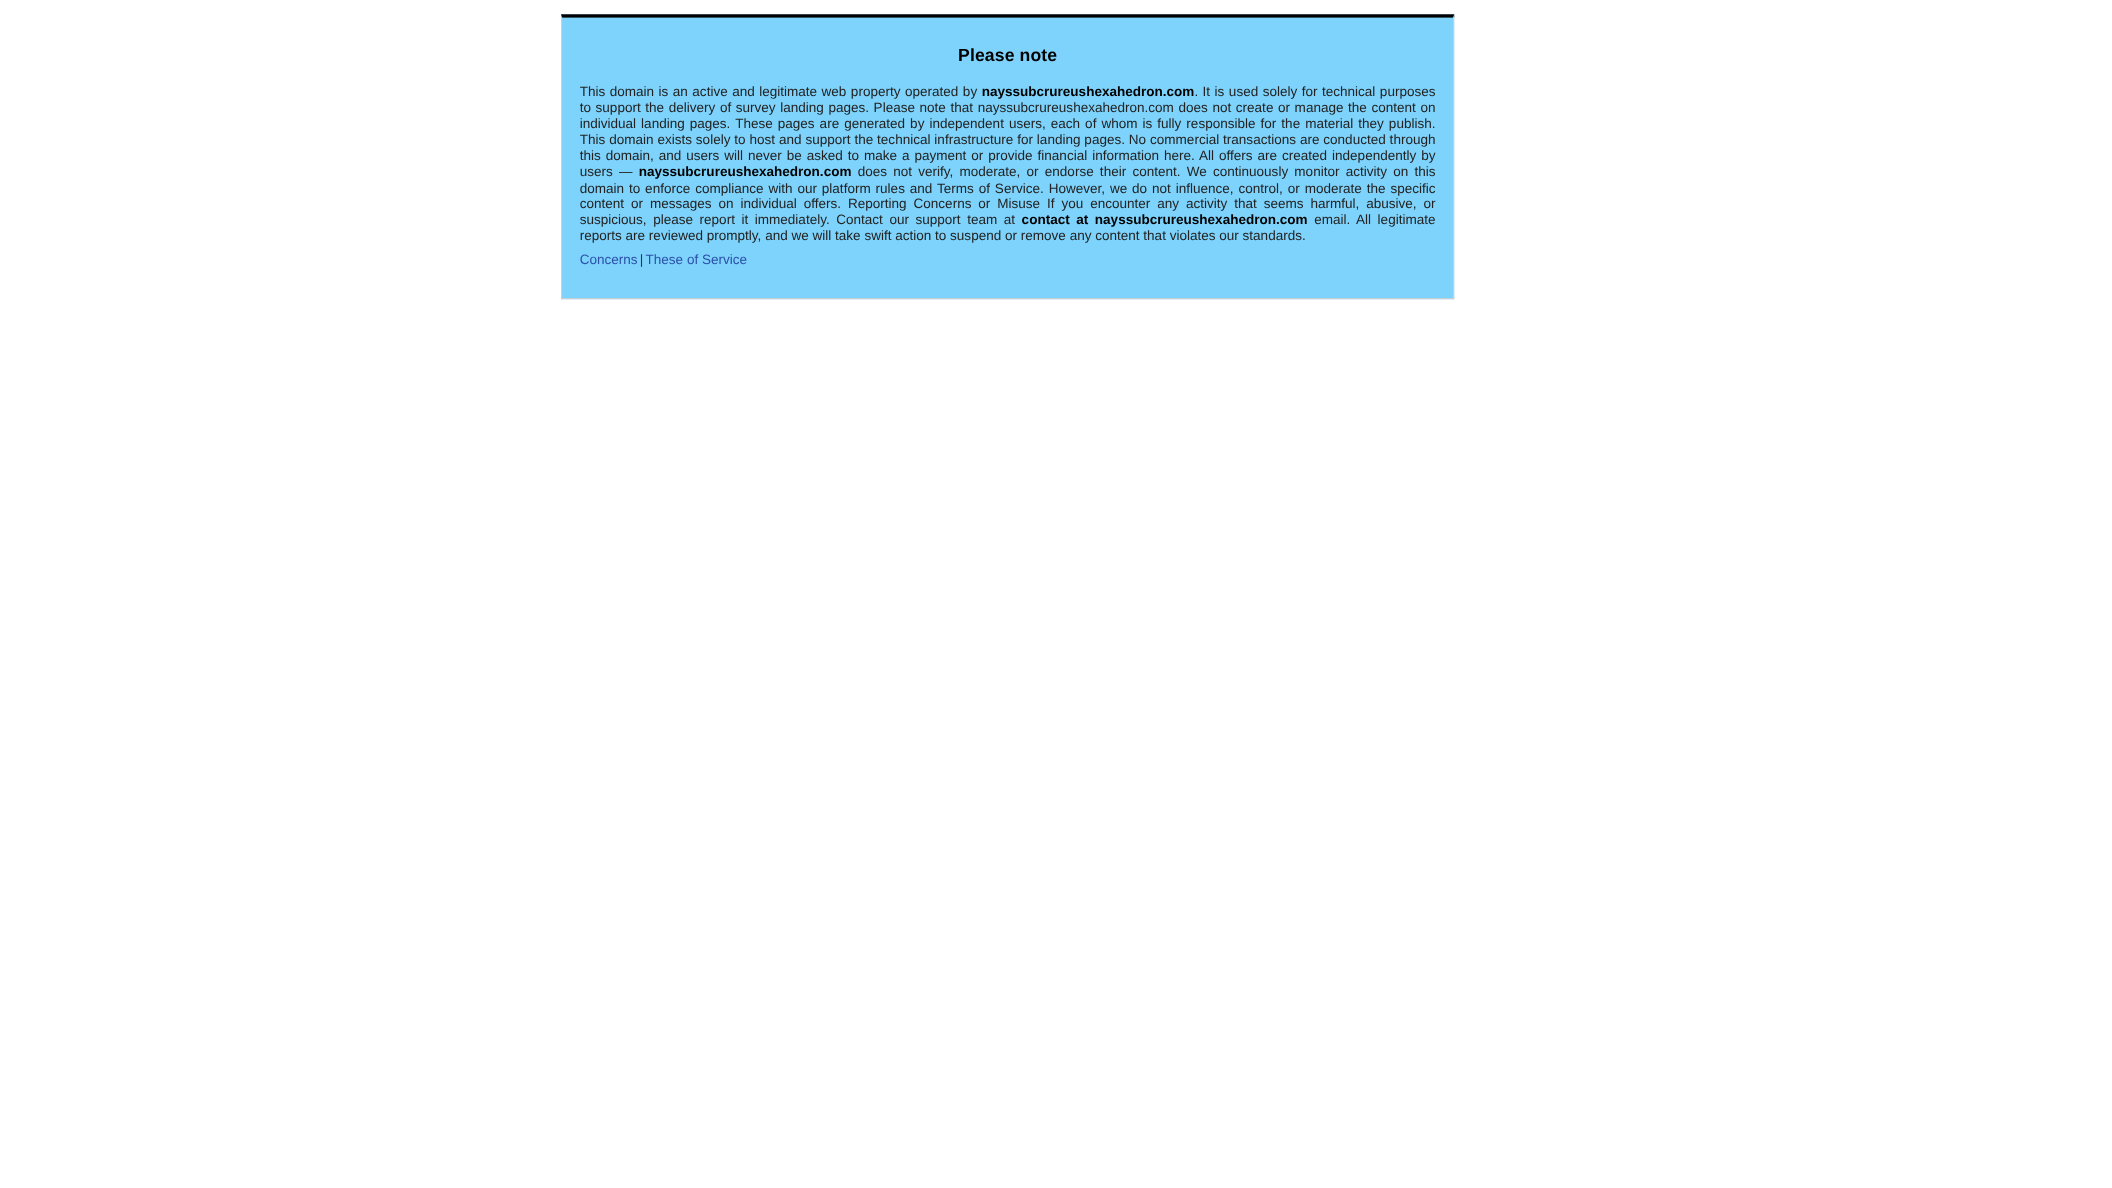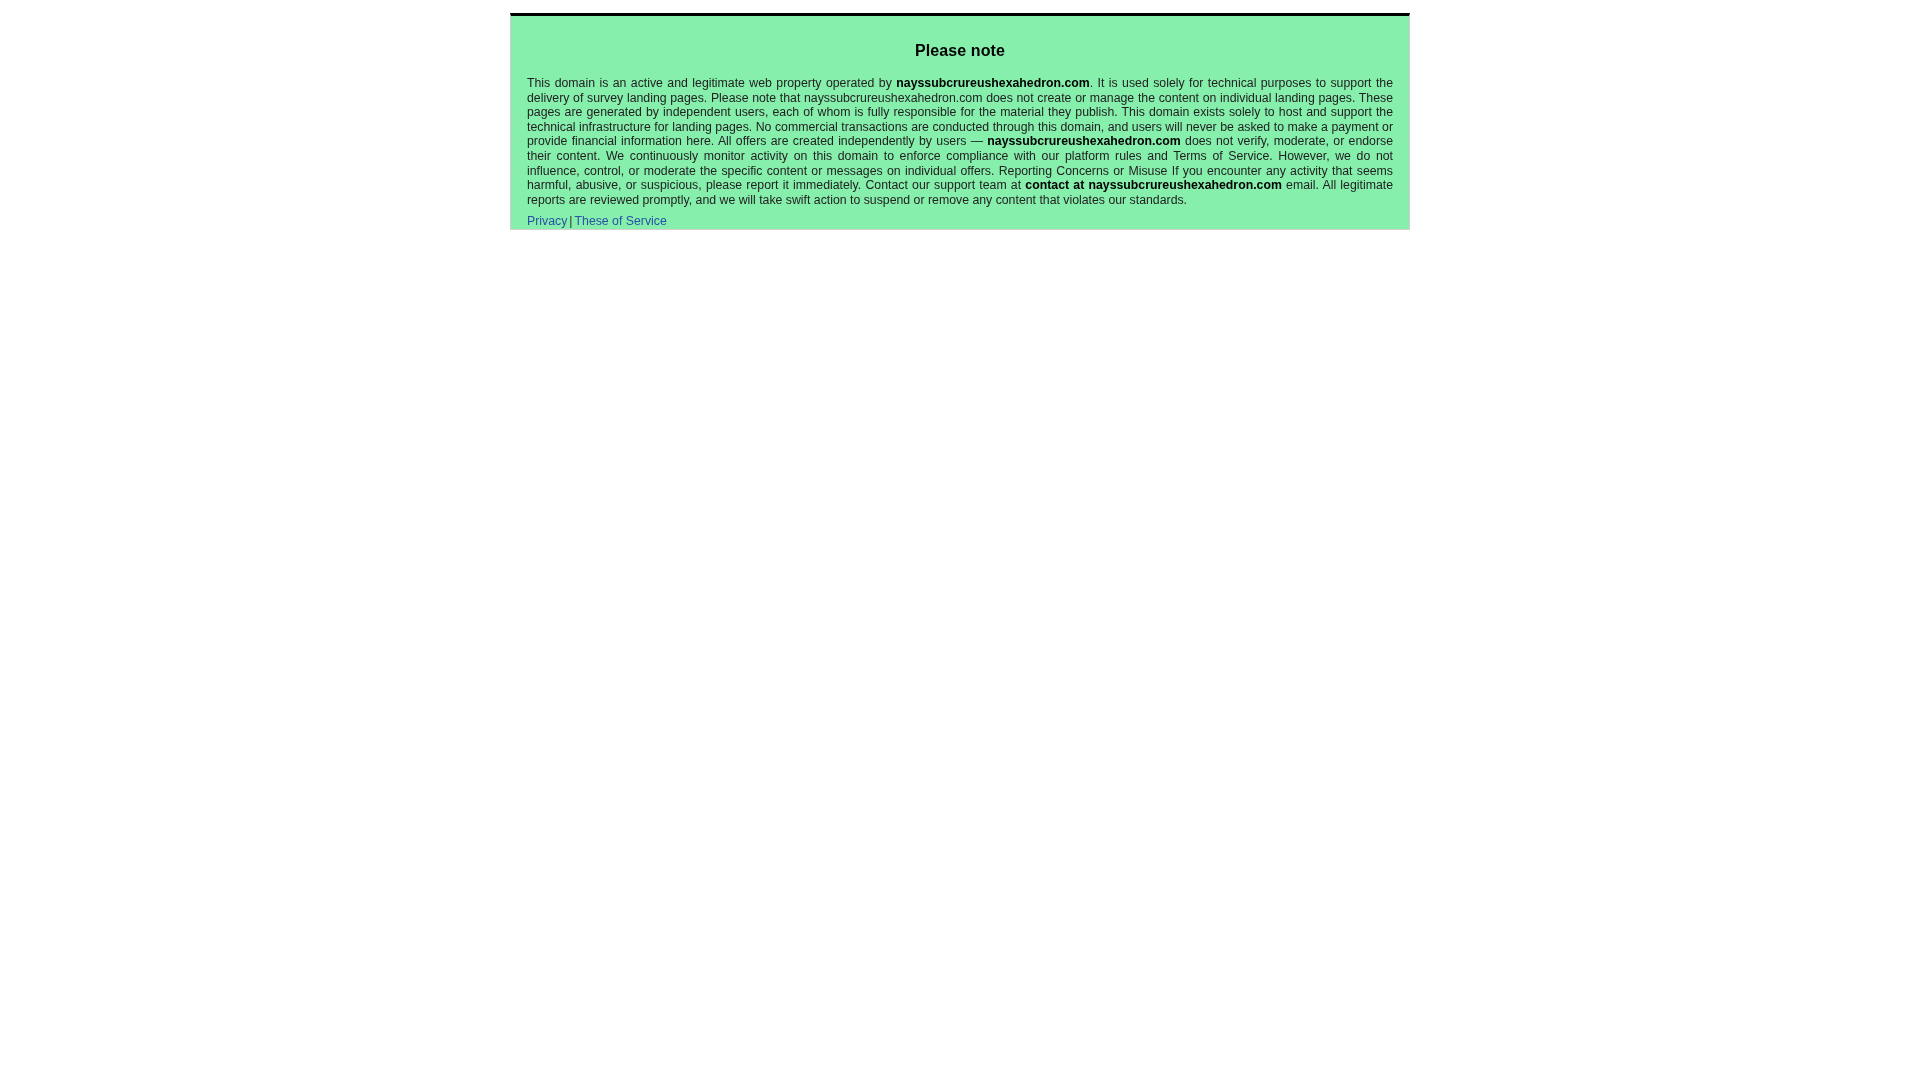--- a/index.html
+++ b/index.html
@@ -15,28 +15,28 @@
     width: 1920px;
     height: 1080px;
     position: relative;
     background: #ffffff;
   }
 
   .notice-card {
     position: absolute;
     left: 510px;
     top: 13px;
-    width: 900px;
-    background: #86efac;
+    width: 812px;
+    background: #7dd3fc;
     border-top: 3px solid #000000;
     border-left: 1px solid #cfcfcf;
     border-right: 1px solid #cfcfcf;
     border-bottom: 1px solid #cfcfcf;
     box-sizing: border-box;
-    padding: 26px 16px 0 16px;
+    padding: 26px 16px 27px 16px;
   }
 
   .notice-title {
     text-align: center;
     font-size: 16px;
     font-weight: bold;
     color: #000000;
     margin: 0 0 16px 0;
     letter-spacing: 0.1px;
   }
@@ -77,18 +77,18 @@
 
   <div class="notice-card">
 
     <h1 class="notice-title">Please note</h1>
 
     <p class="notice-body">
       <span>This domain is an active and legitimate web property operated by </span><b>nayssubcrureushexahedron.com</b><span>. It is used solely for technical purposes to support the delivery of survey landing pages. Please note that nayssubcrureushexahedron.com does not create or manage the content on individual landing pages. These pages are generated by independent users, each of whom is fully responsible for the material they publish. This domain exists solely to host and support the technical infrastructure for landing pages. No commercial transactions are conducted through this domain, and users will never be asked to make a payment or provide financial information here. All offers are created independently by users — </span><b>nayssubcrureushexahedron.com</b><span> does not verify, moderate, or endorse their content. We continuously monitor activity on this domain to enforce compliance with our platform rules and Terms of Service. However, we do not influence, control, or moderate the specific content or messages on individual offers. Reporting Concerns or Misuse If you encounter any activity that seems harmful, abusive, or suspicious, please report it immediately. Contact our support team at </span><b>contact at nayssubcrureushexahedron.com</b><span> email. All legitimate reports are reviewed promptly, and we will take swift action to suspend or remove any content that violates our standards.</span>
     </p>
 
     <div class="links-row">
-      <a href="#">Privacy</a><span class="sep">|</span><a href="#">These of Service</a>
+      <a href="#">Concerns</a><span class="sep">|</span><a href="#">These of Service</a>
     </div>
 
   </div>
 
 </div>
 
 </body></html>

